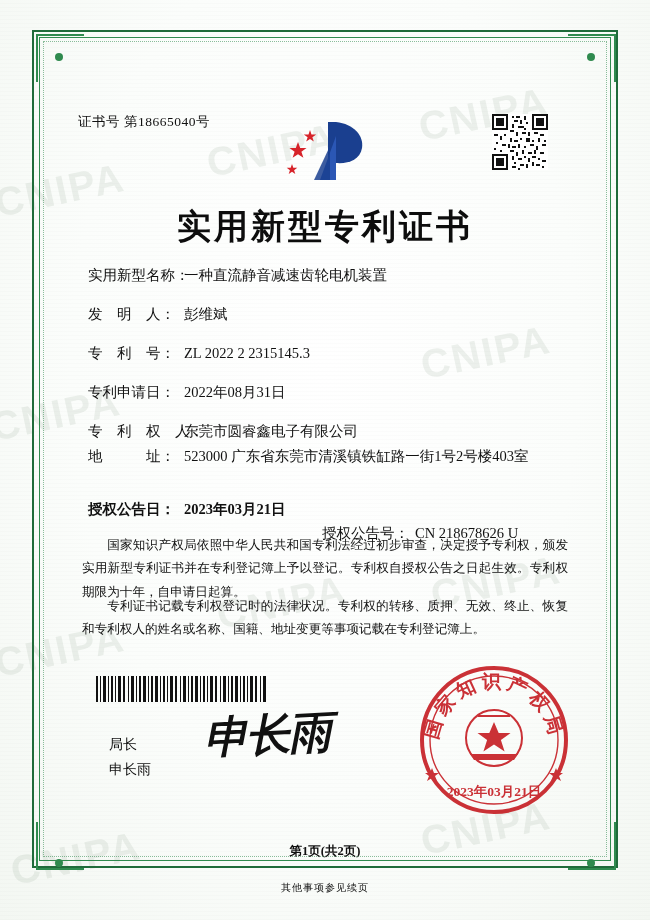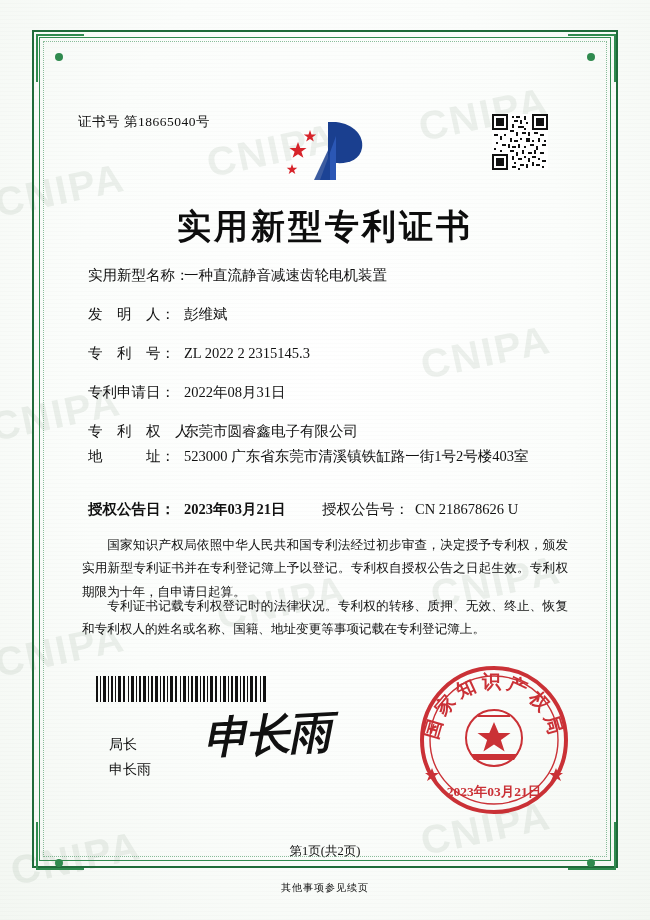--- a/index.html
+++ b/index.html
@@ -106,21 +106,21 @@
     transform:rotate(-3deg);
     white-space:nowrap;
   }
 
   .seal{
     position:absolute;left:418px;top:664px;width:152px;height:152px;
   }
 
   .page-no{
     position:absolute;left:0;top:843px;width:650px;text-align:center;
-    font-size:12.5px;color:#111;
+    font-size:12.5px;color:#111;font-weight:bold;
   }
   .footer-note{
     position:absolute;left:0;top:881px;width:650px;text-align:center;
     font-size:10px;color:#111;letter-spacing:1px;
   }
 </style>
 </head>
 <body>
 
 <div class="page">
@@ -260,21 +260,21 @@
     <div class="row" style="top:422px;">
       <span class="lbl-w">专　利　权　人：</span><span>东莞市圆睿鑫电子有限公司</span>
     </div>
     <div class="row" style="top:447px;">
       <span class="lbl-w">地　　　址：</span><span>523000 广东省东莞市清溪镇铁缸路一街1号2号楼403室</span>
     </div>
 
     <div class="row" style="top:500px;font-weight:bold;">
       <span class="lbl-w">授权公告日：</span><span>2023年03月21日</span>
     </div>
-    <div class="row" style="left:322px;top:500px;text-align:right;">
+    <div class="row" style="left:322px;top:524px;text-align:right;">
       <span>授权公告号：</span><span style="margin-left:6px;">CN 218678626 U</span>
     </div>
 
     <div class="para" style="top:534px;">国家知识产权局依照中华人民共和国专利法经过初步审查，决定授予专利权，颁发实用新型专利证书并在专利登记簿上予以登记。专利权自授权公告之日起生效。专利权期限为十年，自申请日起算。</div>
     <div class="para" style="top:595px;">专利证书记载专利权登记时的法律状况。专利权的转移、质押、无效、终止、恢复和专利权人的姓名或名称、国籍、地址变更等事项记载在专利登记簿上。</div>
 
     <div class="barcode">
       <svg width="170" height="26" viewBox="0 0 170 26" shape-rendering="crispEdges">
         <g fill="#111">
           <rect x="0" y="0" width="2" height="26"></rect>

